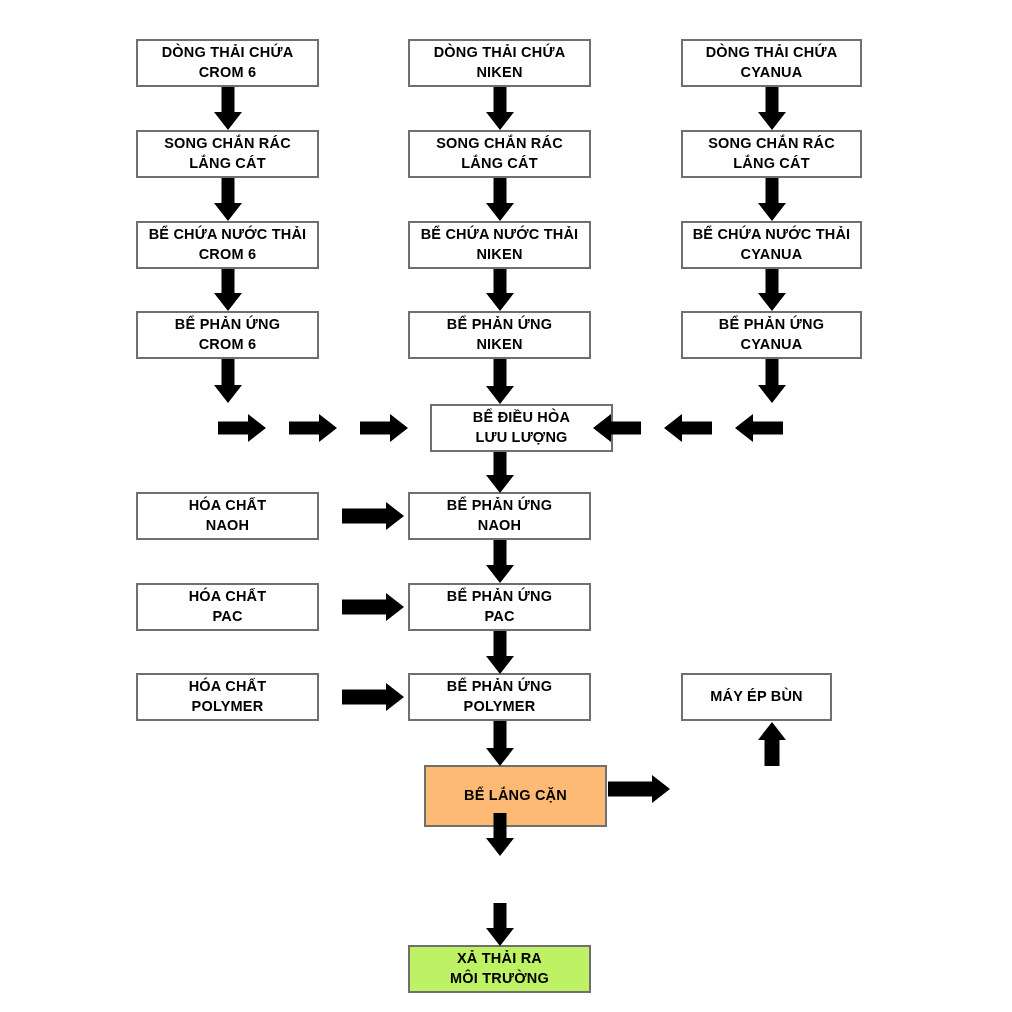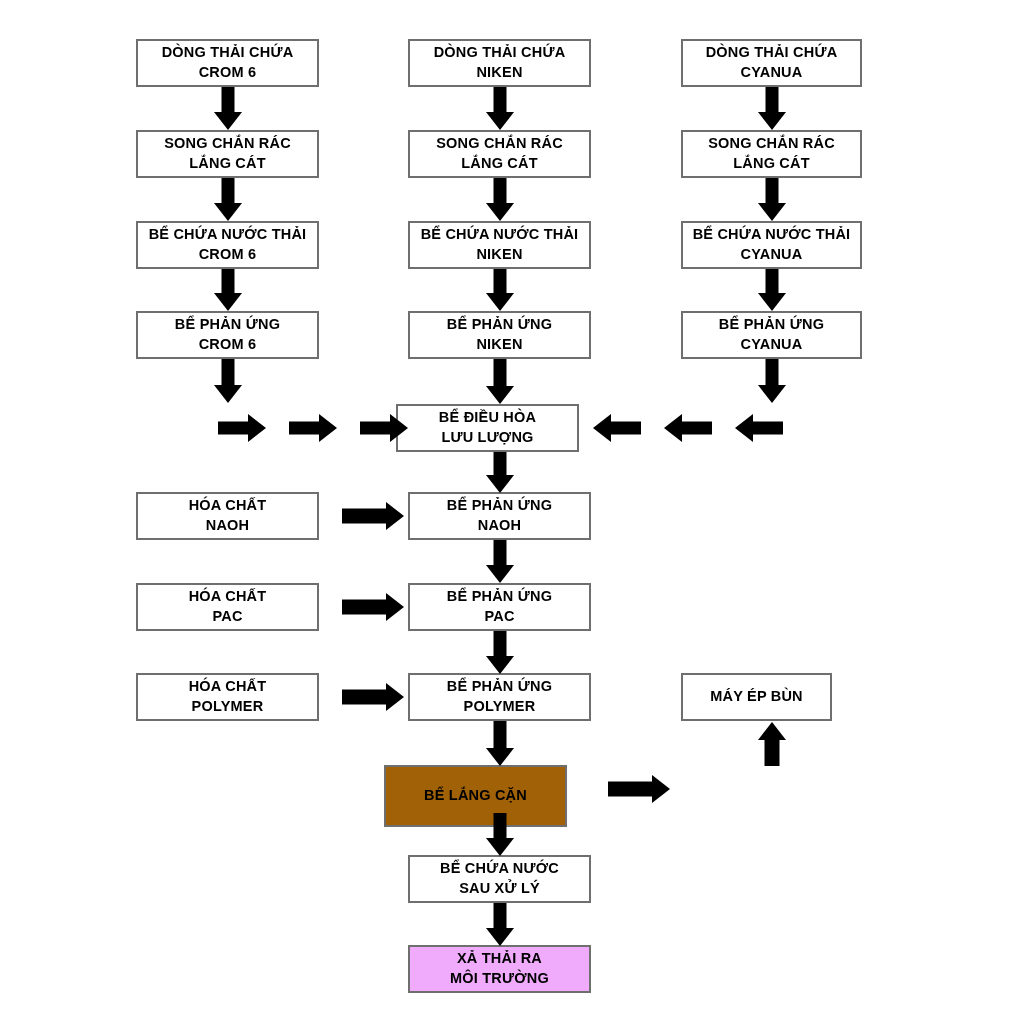--- a/index.html
+++ b/index.html
@@ -173,21 +173,21 @@
       <span class="line">LẮNG CÁT</span>
     </div>
     <div class="node" style="left: 681px; top: 221px; width: 181px; height: 48px; border-color: rgb(111, 111, 111); background: rgb(255, 255, 255); color: rgb(0, 0, 0);">
       <span class="line">BỂ CHỨA NƯỚC THẢI</span>
       <span class="line">CYANUA</span>
     </div>
     <div class="node" style="left: 681px; top: 311px; width: 181px; height: 48px; border-color: rgb(111, 111, 111); background: rgb(255, 255, 255); color: rgb(0, 0, 0);">
       <span class="line">BỂ PHẢN ỨNG</span>
       <span class="line">CYANUA</span>
     </div>
-    <div class="node" style="left: 396px; top: 404px; width: 183px; height: 48px; border-color: rgb(111, 111, 111); background: rgb(255, 255, 255); color: rgb(0, 0, 0);">
+    <div class="node" style="left: 430px; top: 404px; width: 183px; height: 48px; border-color: rgb(111, 111, 111); background: rgb(255, 255, 255); color: rgb(0, 0, 0);">
       <span class="line">BỂ ĐIỀU HÒA</span>
       <span class="line">LƯU LƯỢNG</span>
     </div>
     <div class="node" style="left: 136px; top: 492px; width: 183px; height: 48px; border-color: rgb(111, 111, 111); background: rgb(255, 255, 255); color: rgb(0, 0, 0);">
       <span class="line">HÓA CHẤT</span>
       <span class="line">NaOH</span>
     </div>
     <div class="node" style="left: 408px; top: 492px; width: 183px; height: 48px; border-color: rgb(111, 111, 111); background: rgb(255, 255, 255); color: rgb(0, 0, 0);">
       <span class="line">BỂ PHẢN ỨNG</span>
       <span class="line">NaOH</span>
@@ -204,28 +204,24 @@
       <span class="line">HÓA CHẤT</span>
       <span class="line">POLYMER</span>
     </div>
     <div class="node" style="left: 408px; top: 673px; width: 183px; height: 48px; border-color: rgb(111, 111, 111); background: rgb(255, 255, 255); color: rgb(0, 0, 0);">
       <span class="line">BỂ PHẢN ỨNG</span>
       <span class="line">POLYMER</span>
     </div>
     <div class="node" style="left: 681px; top: 673px; width: 151px; height: 48px; border-color: rgb(111, 111, 111); background: rgb(255, 255, 255); color: rgb(0, 0, 0);">
       <span class="line">MÁY ÉP BÙN</span>
     </div>
-    <div class="node" style="left: 384px; top: 765px; width: 183px; height: 62px; border-color: rgb(111, 111, 111); background: #a16207; color: rgb(0, 0, 0);">
+    <div class="node" style="left: 424px; top: 765px; width: 183px; height: 62px; border-color: rgb(111, 111, 111); background: #fdba74; color: rgb(0, 0, 0);">
       <span class="line">BỂ LẮNG CẶN</span>
     </div>
-    <div class="node" style="left: 408px; top: 855px; width: 183px; height: 48px; border-color: rgb(111, 111, 111); background: rgb(255, 255, 255); color: rgb(0, 0, 0);">
-      <span class="line">BỂ CHỨA NƯỚC</span>
-      <span class="line">SAU XỬ LÝ</span>
-    </div>
-    <div class="node" style="left: 408px; top: 945px; width: 183px; height: 48px; border-color: rgb(111, 111, 111); background: #f0abfc; color: rgb(0, 0, 0);">
+    <div class="node" style="left: 408px; top: 945px; width: 183px; height: 48px; border-color: rgb(111, 111, 111); background: #bef264; color: rgb(0, 0, 0);">
       <span class="line">XẢ THẢI RA</span>
       <span class="line">MÔI TRƯỜNG</span>
     </div>
     <div class="arrow-down" style="left: 214px; top: 87px; width: 28px; height: 43px;">
       <div class="shaft" style="background: rgb(0, 0, 0); width: 13px; height: 25px;"></div>
       <div class="head" style="border-top-color: rgb(0, 0, 0);"></div>
     </div>
     <div class="arrow-down" style="left: 214px; top: 178px; width: 28px; height: 43px;">
       <div class="shaft" style="background: rgb(0, 0, 0); width: 13px; height: 25px;"></div>
       <div class="head" style="border-top-color: rgb(0, 0, 0);"></div>

